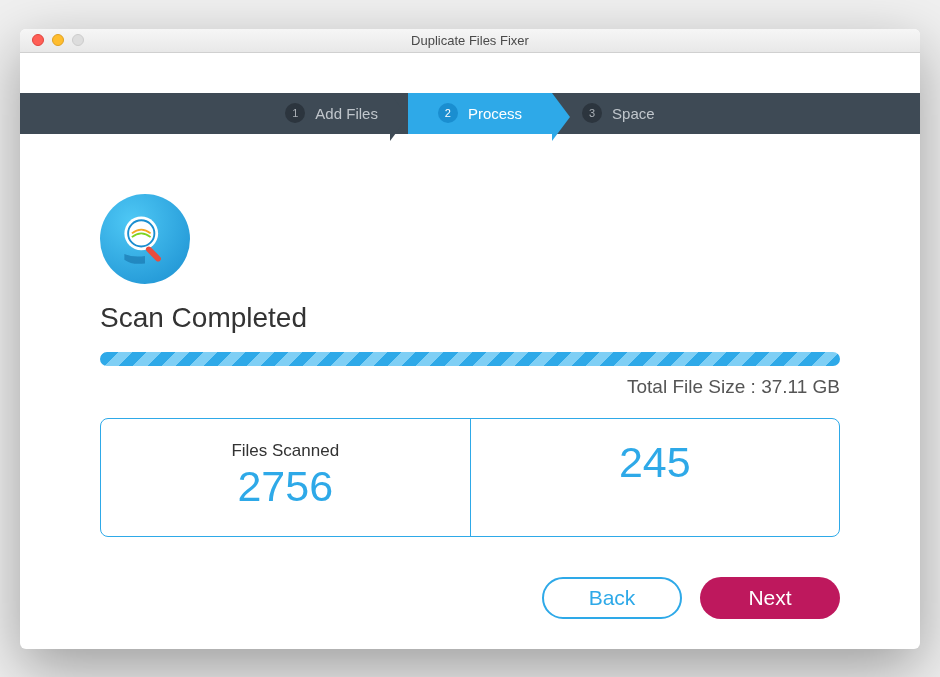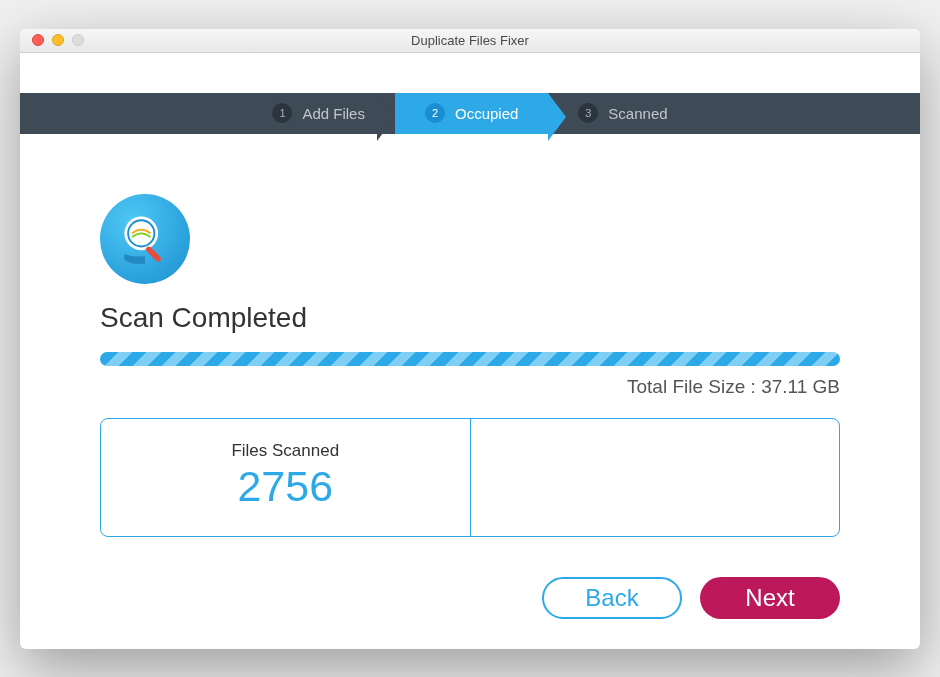--- a/index.html
+++ b/index.html
@@ -192,21 +192,21 @@
       align-self: flex-end;
       display: flex;
       gap: 18px;
       margin-top: 40px;
       margin-bottom: 30px;
     }
     .btn {
       width: 140px;
       height: 42px;
       border-radius: 21px;
-      font-size: 24px;
+      font-size: 21px;
       font-weight: 400;
       cursor: pointer;
       border: none;
       display: flex;
       align-items: center;
       justify-content: center;
     }
     .btn-back {
       background: #fff;
       color: #2ea9e8;
@@ -231,25 +231,25 @@
   </div>
 
   <div class="stepper">
     <div class="steps">
       <div class="step">
         <span class="step-num">1</span>
         <span>Add Files</span>
       </div>
       <div class="step active">
         <span class="step-num">2</span>
-        <span>Occupied</span>
+        <span>Process</span>
       </div>
       <div class="step">
         <span class="step-num">3</span>
-        <span>Scanned</span>
+        <span>Space</span>
       </div>
     </div>
   </div>
 
   <div class="content">
     <div class="app-icon">
       <svg viewBox="0 0 64 64">
         <circle cx="28" cy="26" r="18" fill="#fff"></circle>
         <circle cx="28" cy="26" r="14" fill="none" stroke="#1a8ed0" stroke-width="2"></circle>
         <path d="M 18 26 Q 28 18 38 26" fill="none" stroke="#f5a623" stroke-width="2"></path>
@@ -266,20 +266,21 @@
     <div class="filesize-line">
       <span>Total File Size : </span><span>37.11 GB</span>
     </div>
 
     <div class="stats">
       <div class="stat">
         <div class="stat-label">Files Scanned</div>
         <div class="stat-value">2756</div>
       </div>
       <div class="stat">
+        <div class="stat-value">245</div>
       </div>
     </div>
 
     <div class="buttons">
       <button class="btn btn-back">Back</button>
       <button class="btn btn-next">Next</button>
     </div>
   </div>
 </div>
 

